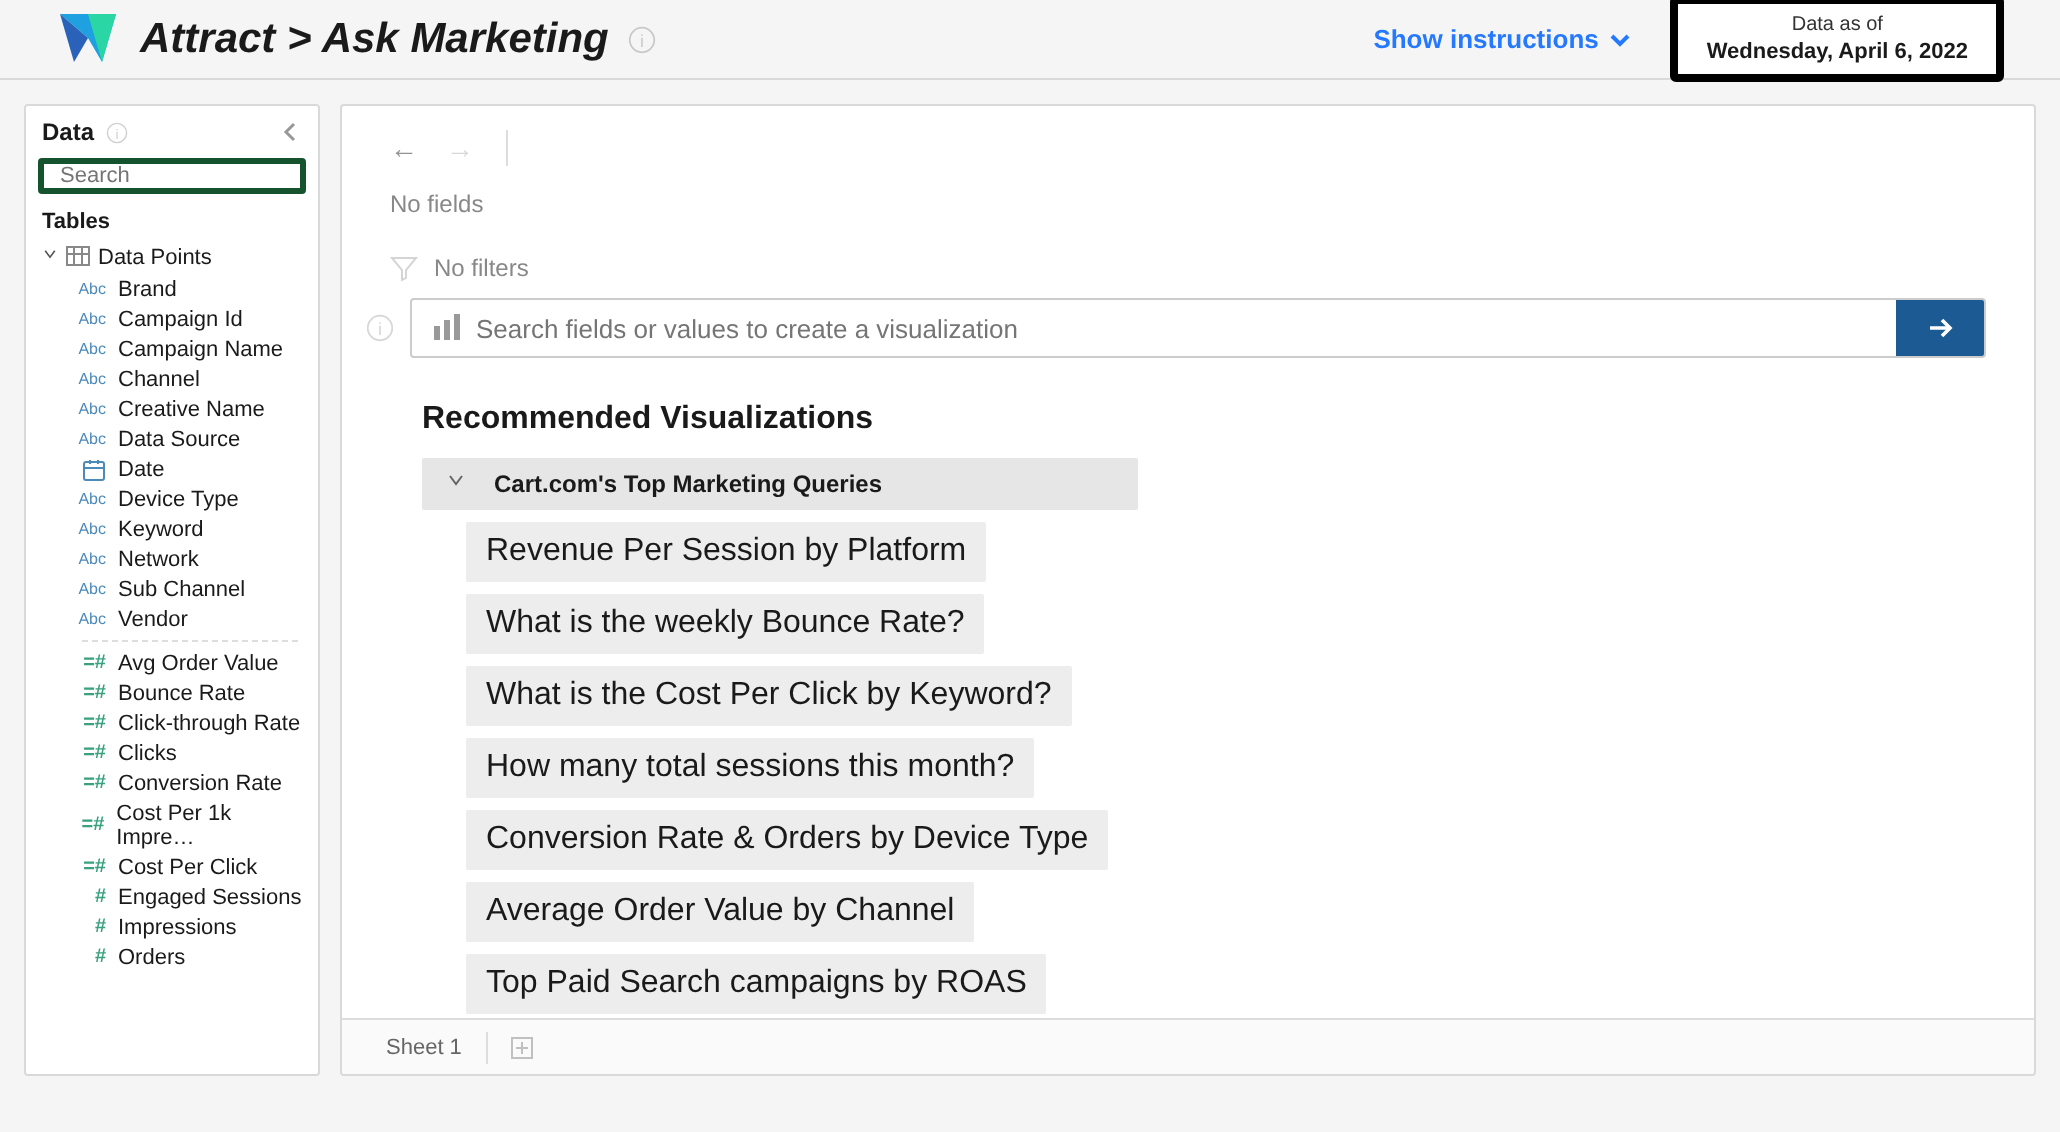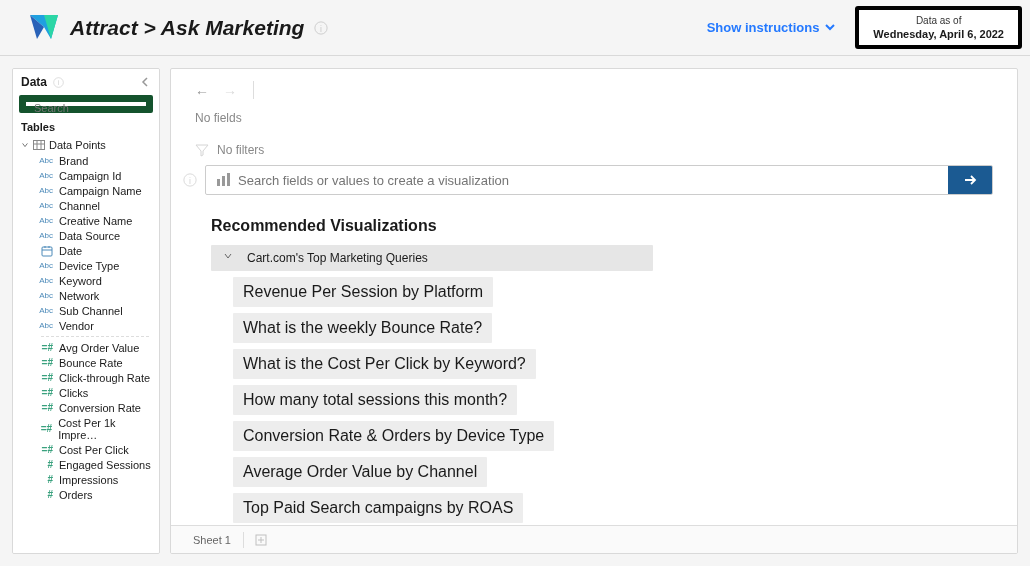--- a/index.html
+++ b/index.html
@@ -1,42 +1,42 @@
 <!DOCTYPE html>
 <html><head>
 <meta charset="utf-8">
 <style>
   * { box-sizing: border-box; margin: 0; padding: 0; }
   body { font-family: -apple-system, BlinkMacSystemFont, "Segoe UI", Arial, sans-serif; background: #f5f5f5; color: #1a1a1a; font-size: 13px; width: 1030px; height: 566px; overflow: hidden; }
 
   
-  .header { height: 56px; display: flex; align-items: center; justify-content: space-between; padding: 0 8px 0 28px; border-bottom: 1px solid #d9d9d9; }
+  .header { height: 40px; display: flex; align-items: center; justify-content: space-between; padding: 0 28px 0 28px; border-bottom: 1px solid #d9d9d9; }
   .header-left { display: flex; align-items: center; gap: 10px; }
   .logo { width: 32px; height: 30px; }
   .title { font-size: 21px; font-weight: 700; font-style: italic; color: #1a1a1a; }
   .info-ico { width: 14px; height: 14px; opacity: .35; }
   .header-right { display: flex; align-items: center; gap: 18px; }
   .show-instr { color: #2479ff; font-weight: 600; font-size: 13px; display: flex; align-items: center; gap: 4px; cursor: pointer; }
   .date-box { background: #fff; border: 4px solid #000000; border-radius: 3px; padding: 4px 14px; text-align: center; line-height: 1.3; }
   .date-label { font-size: 10px; color: #333; }
   .date-val { font-size: 11px; font-weight: 600; }
 
   
   .body { display: flex; height: calc(100% - 56px); padding: 12px; gap: 10px; }
 
   
   .sidebar { width: 148px; background: #fff; border: 1px solid #d9d9d9; border-radius: 2px; overflow-y: auto; font-size: 11px; }
   .side-head { display: flex; align-items: center; justify-content: space-between; padding: 6px 8px; }
   .side-title { font-weight: 700; font-size: 12px; }
   .side-collapse { width: 12px; height: 12px; opacity: .6; cursor: pointer; }
   .search-wrap { padding: 0 6px 4px 6px; }
-  .search { display: flex; align-items: flex-start; border: 7px solid #14532d; border-radius: 2px; height: 18px; padding: 0 4px; gap: 4px; }
+  .search { display: flex; align-items: flex-end; border: 3px solid #14532d; border-radius: 2px; height: 18px; padding: 0 4px; gap: 4px; }
   .search input { border: none; outline: none; font-size: 11px; flex: 1; background: transparent; }
   .side-section { font-weight: 700; font-size: 11px; padding: 4px 8px; }
-  .tree-parent { display: flex; align-items: center; gap: 4px; padding: 2px 6px 2px 8px; cursor: pointer; }
+  .tree-parent { display: flex; align-items: flex-start; gap: 4px; padding: 2px 6px 2px 8px; cursor: pointer; }
   .tree-node { display: flex; align-items: center; gap: 6px; padding: 1.5px 6px 1.5px 22px; cursor: pointer; }
   .tree-node .ico { width: 18px; display: inline-flex; justify-content: flex-end; }
   .abc { color: #4c8ab9; font-size: 8px; font-weight: 400; }
   .num { color: #3aa17e; font-size: 10px; font-weight: 600; }
   .dte { color: #4c8ab9; font-size: 10px; }
   .divider { border-top: 1px dashed #ddd; margin: 3px 10px 3px 28px; }
 
   
   .main { flex: 1; background: #fff; border: 1px solid #d9d9d9; border-radius: 2px; display: flex; flex-direction: column; overflow: hidden; }
   .main-inner { flex: 1; overflow: auto; padding: 0 0 0 0; }
@@ -51,21 +51,21 @@
 
   .search-bar-block { display: flex; gap: 8px; padding: 8px 24px 0 12px; align-items: center; }
   .sb-info { width: 14px; height: 14px; opacity: .3; }
   .big-search { flex: 1; display: flex; border: 1px solid #ccc; border-radius: 2px; height: 30px; overflow: hidden; gap: 21px; }
   .bs-input { flex: 1; display: flex; align-items: center; gap: 6px; padding: 0 10px; }
   .bs-input input { border: none; outline: none; flex: 1; font-size: 13px; color: #555; }
   .bs-submit { width: 44px; background: #1b5a92; display: flex; align-items: center; justify-content: center; cursor: pointer; }
   .bs-submit svg path { stroke: #fff; }
 
   .rec-title { font-size: 16px; font-weight: 700; padding: 22px 0 10px 40px; }
-  .group-head { display: flex; align-items: flex-start; gap: 14px; background: #e6e6e6; margin-left: 40px; width: 442px; padding: 6px 12px; font-size: 12px; cursor: pointer; border-radius: 1px; }
+  .group-head { display: flex; align-items: flex-start; gap: 14px; background: #e6e6e6; margin-left: 40px; width: 358px; padding: 6px 12px; font-size: 12px; cursor: pointer; border-radius: 1px; font-weight: bold; }
   .group-head .chev { font-size: 10px; color: #666; }
   .rec-list { padding: 6px 0 12px 62px; display: flex; flex-direction: column; gap: 6px; }
   .rec-item { background: #ededed; border-radius: 1px; padding: 6px 10px; font-size: 16px; display: inline-block; width: fit-content; cursor: pointer; }
 
   
   .footer { height: 28px; border-top: 1px solid #ddd; display: flex; align-items: center; padding: 0 10px; gap: 10px; background: #fafafa; font-size: 11px; color: #666; }
   .sheet-tab { border-right: 1px solid #ddd; padding: 2px 12px; cursor: pointer; }
   .add-tab { width: 14px; height: 14px; opacity: .5; cursor: pointer; }
 </style>
 </head>

